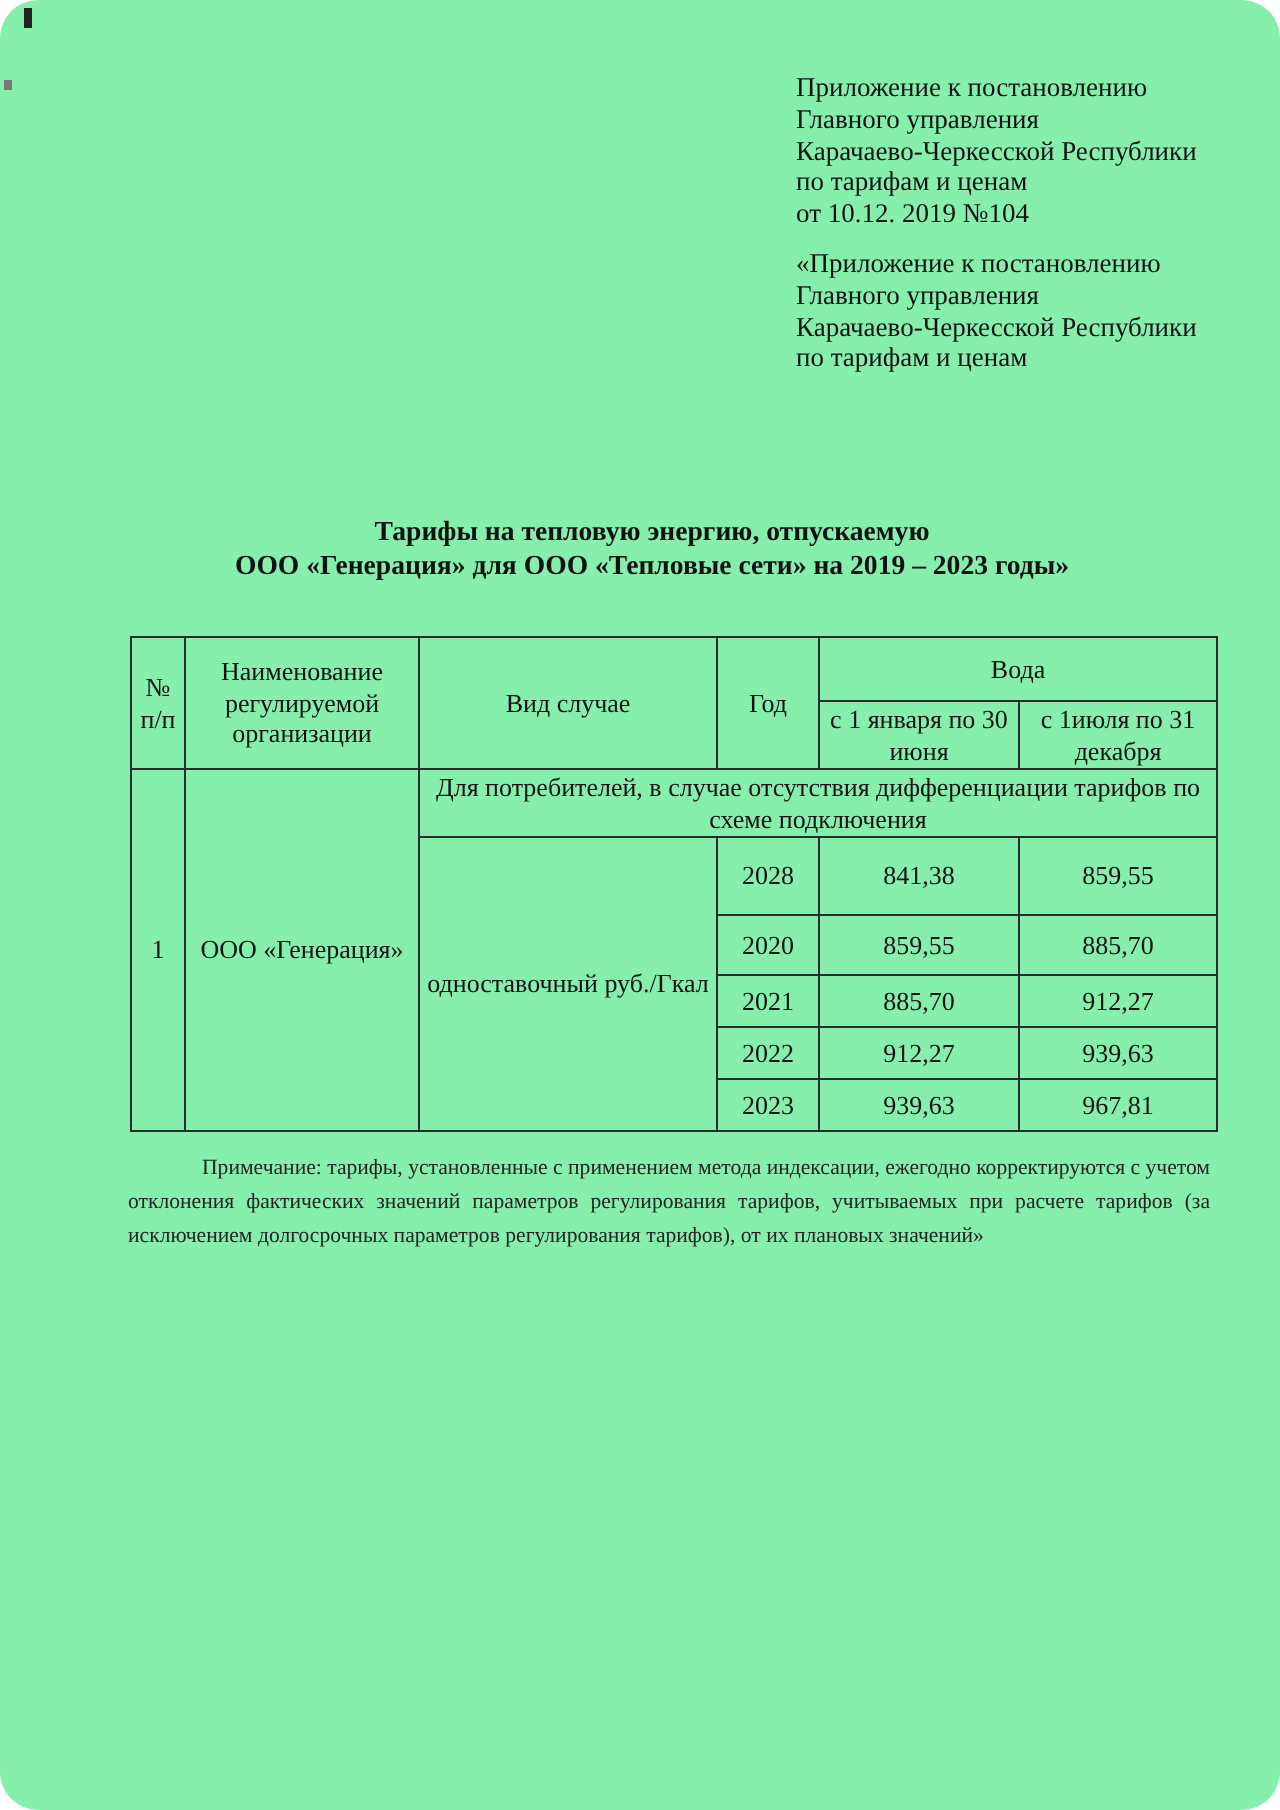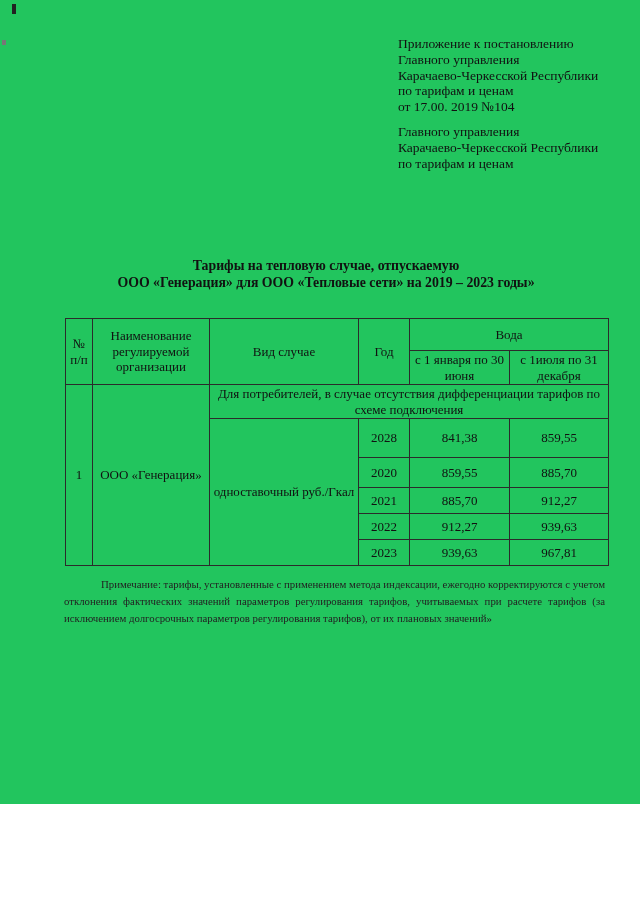--- a/index.html
+++ b/index.html
@@ -1,23 +1,24 @@
 <!DOCTYPE html>
 <html><head>
 <meta charset="utf-8">
 <style>
   html, body { margin: 0; padding: 0; background: #fff; }
   .page {
     position: relative;
     width: 640px;
-    height: 804px;
-    background: #22c55e;
+    height: 905px;
+    background: #86efac;
     font-family: "Liberation Serif", serif;
     color: #111;
     overflow: hidden;
+    border-radius: 19px;
   }
   
   .artifact { position: absolute; background: #222; }
   .artifact-1 { left: 12px; top: 4px; width: 4px; height: 10px; }
   .artifact-2 { left: 2px; top: 40px; width: 4px; height: 5px; background: #777; }
 
   .header-block {
     position: absolute;
     left: 398px;
     width: 230px;
@@ -91,31 +92,32 @@
 <div class="page">
 
   <div class="artifact artifact-1"></div>
   <div class="artifact artifact-2"></div>
 
   <div class="header-block header-block-1">
     <div>Приложение к постановлению</div>
     <div>Главного управления</div>
     <div>Карачаево-Черкесской Республики</div>
     <div>по тарифам и ценам</div>
-    <div>от 17.00. 2019 №104</div>
+    <div>от 10.12. 2019 №104</div>
   </div>
 
   <div class="header-block header-block-2">
+    <div>«Приложение к постановлению</div>
     <div>Главного управления</div>
     <div>Карачаево-Черкесской Республики</div>
     <div>по тарифам и ценам</div>
   </div>
 
   <div class="doc-title">
-    <div>Тарифы на тепловую случае, отпускаемую</div>
+    <div>Тарифы на тепловую энергию, отпускаемую</div>
     <div>ООО «Генерация» для ООО «Тепловые сети» на 2019 – 2023 годы»</div>
   </div>
 
   <table class="tariff">
     <colgroup>
       <col class="col-num">
         <col class="col-org">
         <col class="col-type">
       <col class="col-year">
         <col class="col-p1">

